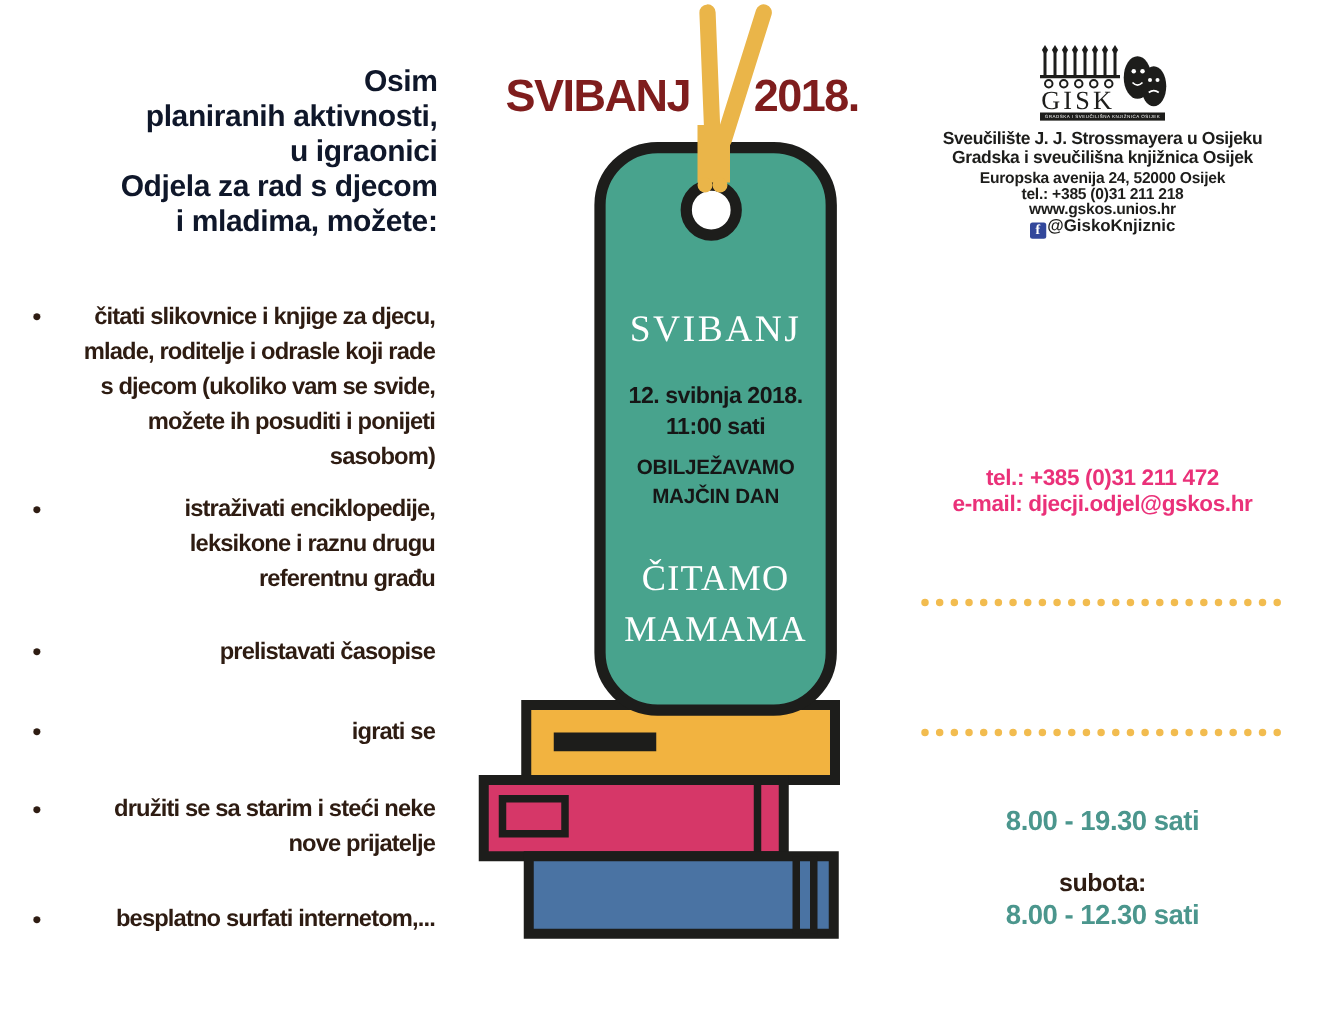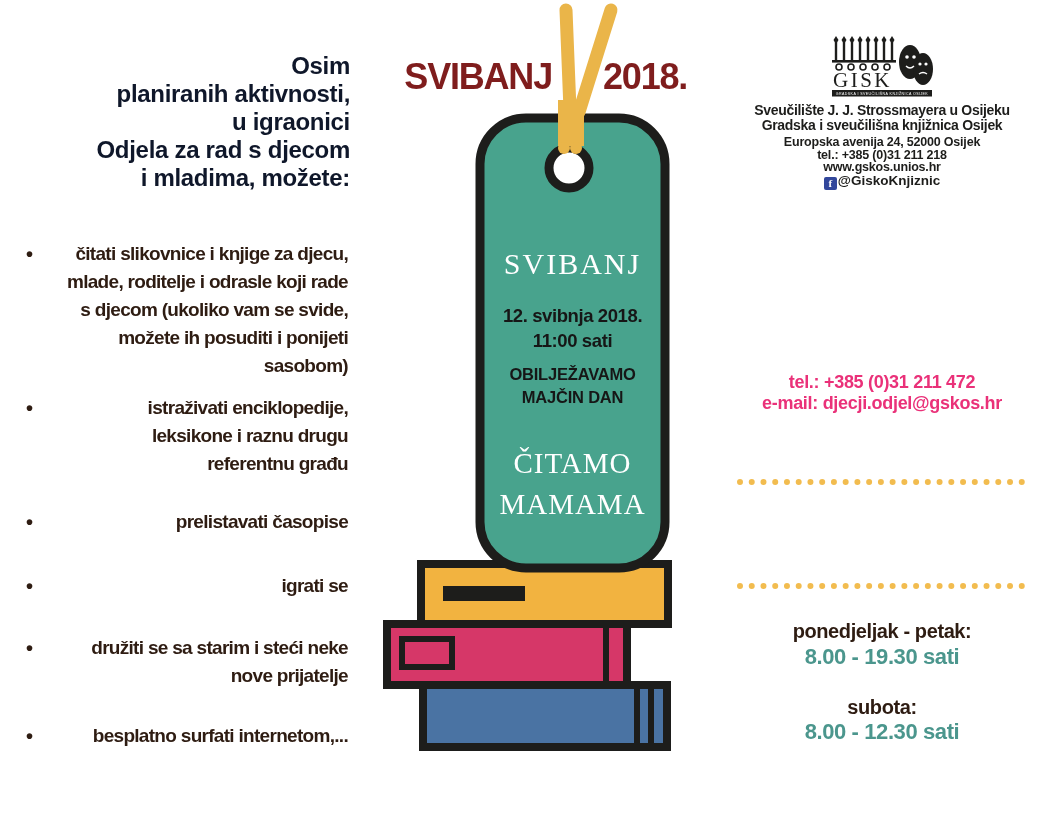--- a/index.html
+++ b/index.html
@@ -211,19 +211,18 @@
 
 
     <div class="rc contact-lines lines">tel.: +385 (0)31 211 472
 e-mail: djecji.odjel@gskos.hr</div>
 
     <div class="dotline dot1"></div>
 
 
     <div class="dotline dot2"></div>
 
-    <div class="rc hour-label h1l">ponedjeljak - petak:</div>
     <div class="rc hour-time h1t">8.00 - 19.30 sati</div>
     <div class="rc hour-label h2l">subota:</div>
     <div class="rc hour-time h2t">8.00 - 12.30 sati</div>
   </div>
 
 </div>
 
 </body></html>

